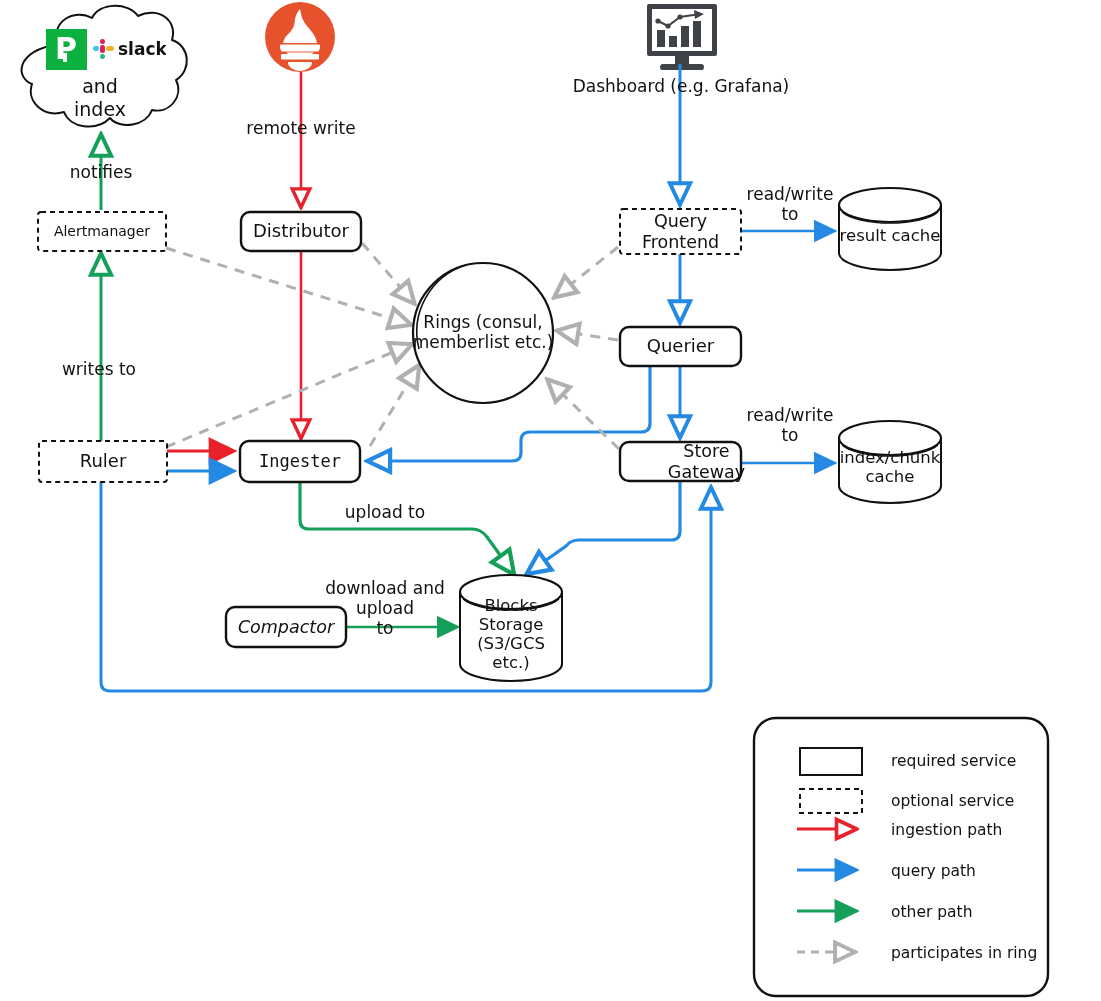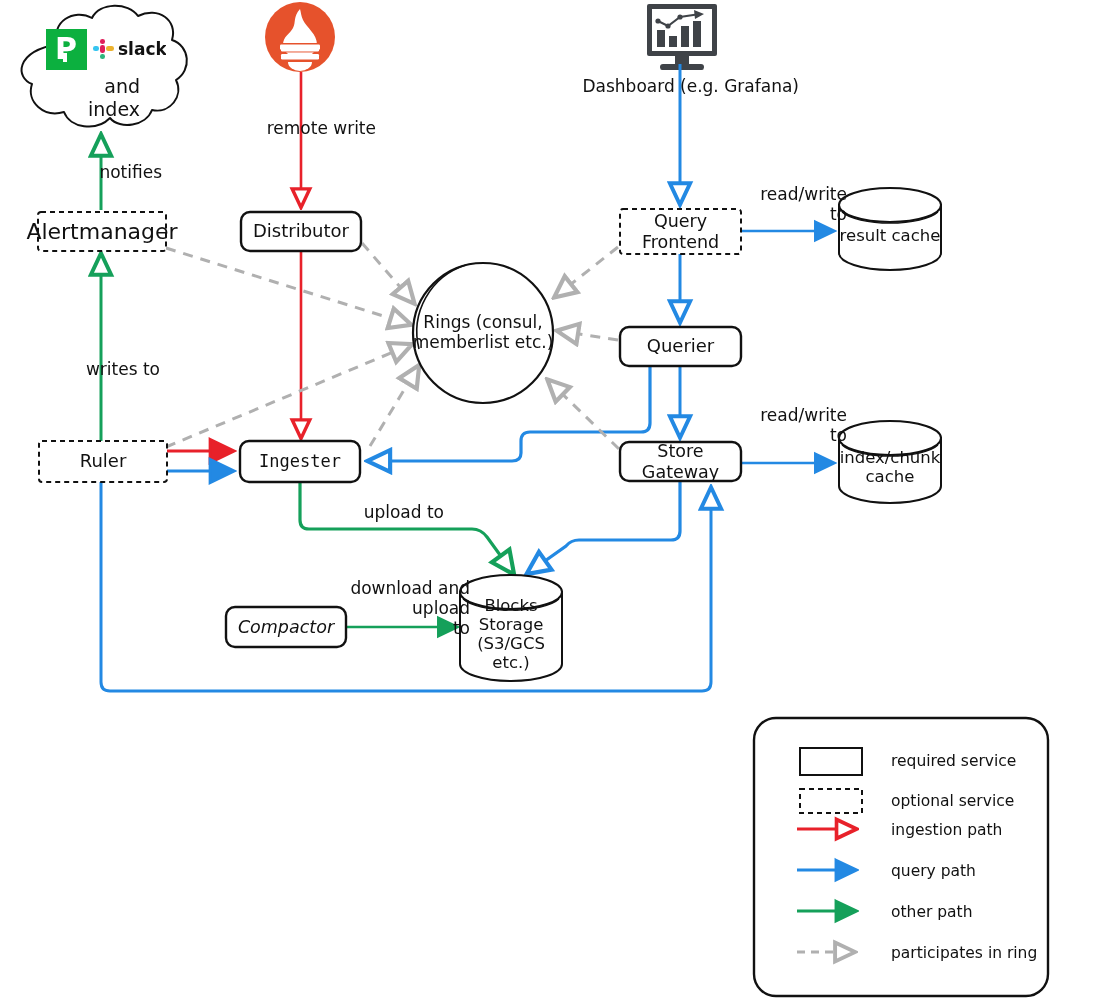--- a/index.html
+++ b/index.html
@@ -1,20 +1,20 @@
 <!DOCTYPE html>
 <html><head>
 <meta charset="utf-8">
 <style>
   html,body{margin:0;padding:0;background:#ffffff;}
   body{font-family:"DejaVu Sans","Liberation Sans",sans-serif;}
   #stage{position:relative;width:1101px;height:1001px;overflow:hidden;background:#fff;}
   svg.layer{position:absolute;left:0;top:0;width:1101px;height:1001px;}
   .lbl{position:absolute;font-family:"DejaVu Sans","Liberation Sans",sans-serif;color:#111;
-       white-space:pre;text-align:right;line-height:1.18;}
+       white-space:pre;text-align:center;line-height:1.18;}
   .node-text{position:absolute;display:flex;align-items:center;justify-content:center;
        text-align:center;color:#111;line-height:1.15;pointer-events:none;}
   .legend-text{position:absolute;font-size:15.5px;color:#111;white-space:nowrap;}
 </style>
 </head>
 <body>
 
 <div id="stage">
 
   <svg class="layer" viewBox="0 0 1101 1001">
@@ -180,29 +180,29 @@
         <rect x="13" y="7" width="8" height="5" rx="2.3" fill="#ecb22e"></rect>
         <rect x="0" y="7" width="6" height="5" rx="2.3" fill="#36c5f0"></rect>
         <rect x="7" y="15" width="5" height="5" rx="2.3" fill="#2eb67d"></rect>
       </g>
       <text x="26" y="19" font-family="DejaVu Sans, sans-serif" font-size="17" font-weight="bold" fill="#111">slack</text>
     </svg>
   </div>
   <div class="lbl" style="left:60px;top:75px;width:80px;font-size:19px;">and</div>
   <div class="lbl" style="left:60px;top:98px;width:80px;font-size:19px;">index</div>
 
-  <div class="node-text" style="left:38px;top:212px;width:128px;height:39px;font-size:22px;">Alertmanager</div>
+  <div class="node-text" style="left:38px;top:212px;width:128px;height:39px;font-size:14px;">Alertmanager</div>
   <div class="node-text" style="left:241px;top:212px;width:120px;height:39px;font-size:18px;">Distributor</div>
   <div class="node-text" style="left:620px;top:209px;width:121px;height:45px;font-size:17.5px;white-space:pre-line;">Query
 Frontend</div>
   <div class="node-text" style="left:620px;top:327px;width:121px;height:39px;font-size:18px;">Querier</div>
   <div class="node-text" style="left:39px;top:441px;width:128px;height:41px;font-size:18px;">Ruler</div>
   <div class="node-text" style="left:240px;top:441px;width:120px;height:41px;font-size:17px;
        font-family:'DejaVu Sans Mono','Liberation Mono',monospace;">Ingester</div>
-  <div class="node-text" style="left:620px;top:442px;width:121px;height:39px;font-size:17.5px;">Store Gateway</div>
+  <div class="node-text" style="left:620px;top:442px;width:121px;height:39px;font-size:17.5px;padding-left:26px;">Store Gateway</div>
   <div class="node-text" style="left:226px;top:607px;width:120px;height:40px;font-size:17.5px;font-style:italic;">Compactor</div>
 
   <div class="node-text" style="left:838px;top:214px;width:104px;height:44px;font-size:16.5px;">result cache</div>
 
   <div class="node-text" style="left:403px;top:303px;width:160px;height:60px;font-size:17px;white-space:pre-line;">Rings (consul,
 memberlist etc.)</div>
   <div class="node-text" style="left:836px;top:444px;width:108px;height:48px;font-size:16.5px;white-space:pre-line;">index/chunk
 cache</div>
   <div class="node-text" style="left:462px;top:596px;width:98px;height:78px;font-size:16.5px;white-space:pre-line;">Blocks
 Storage

